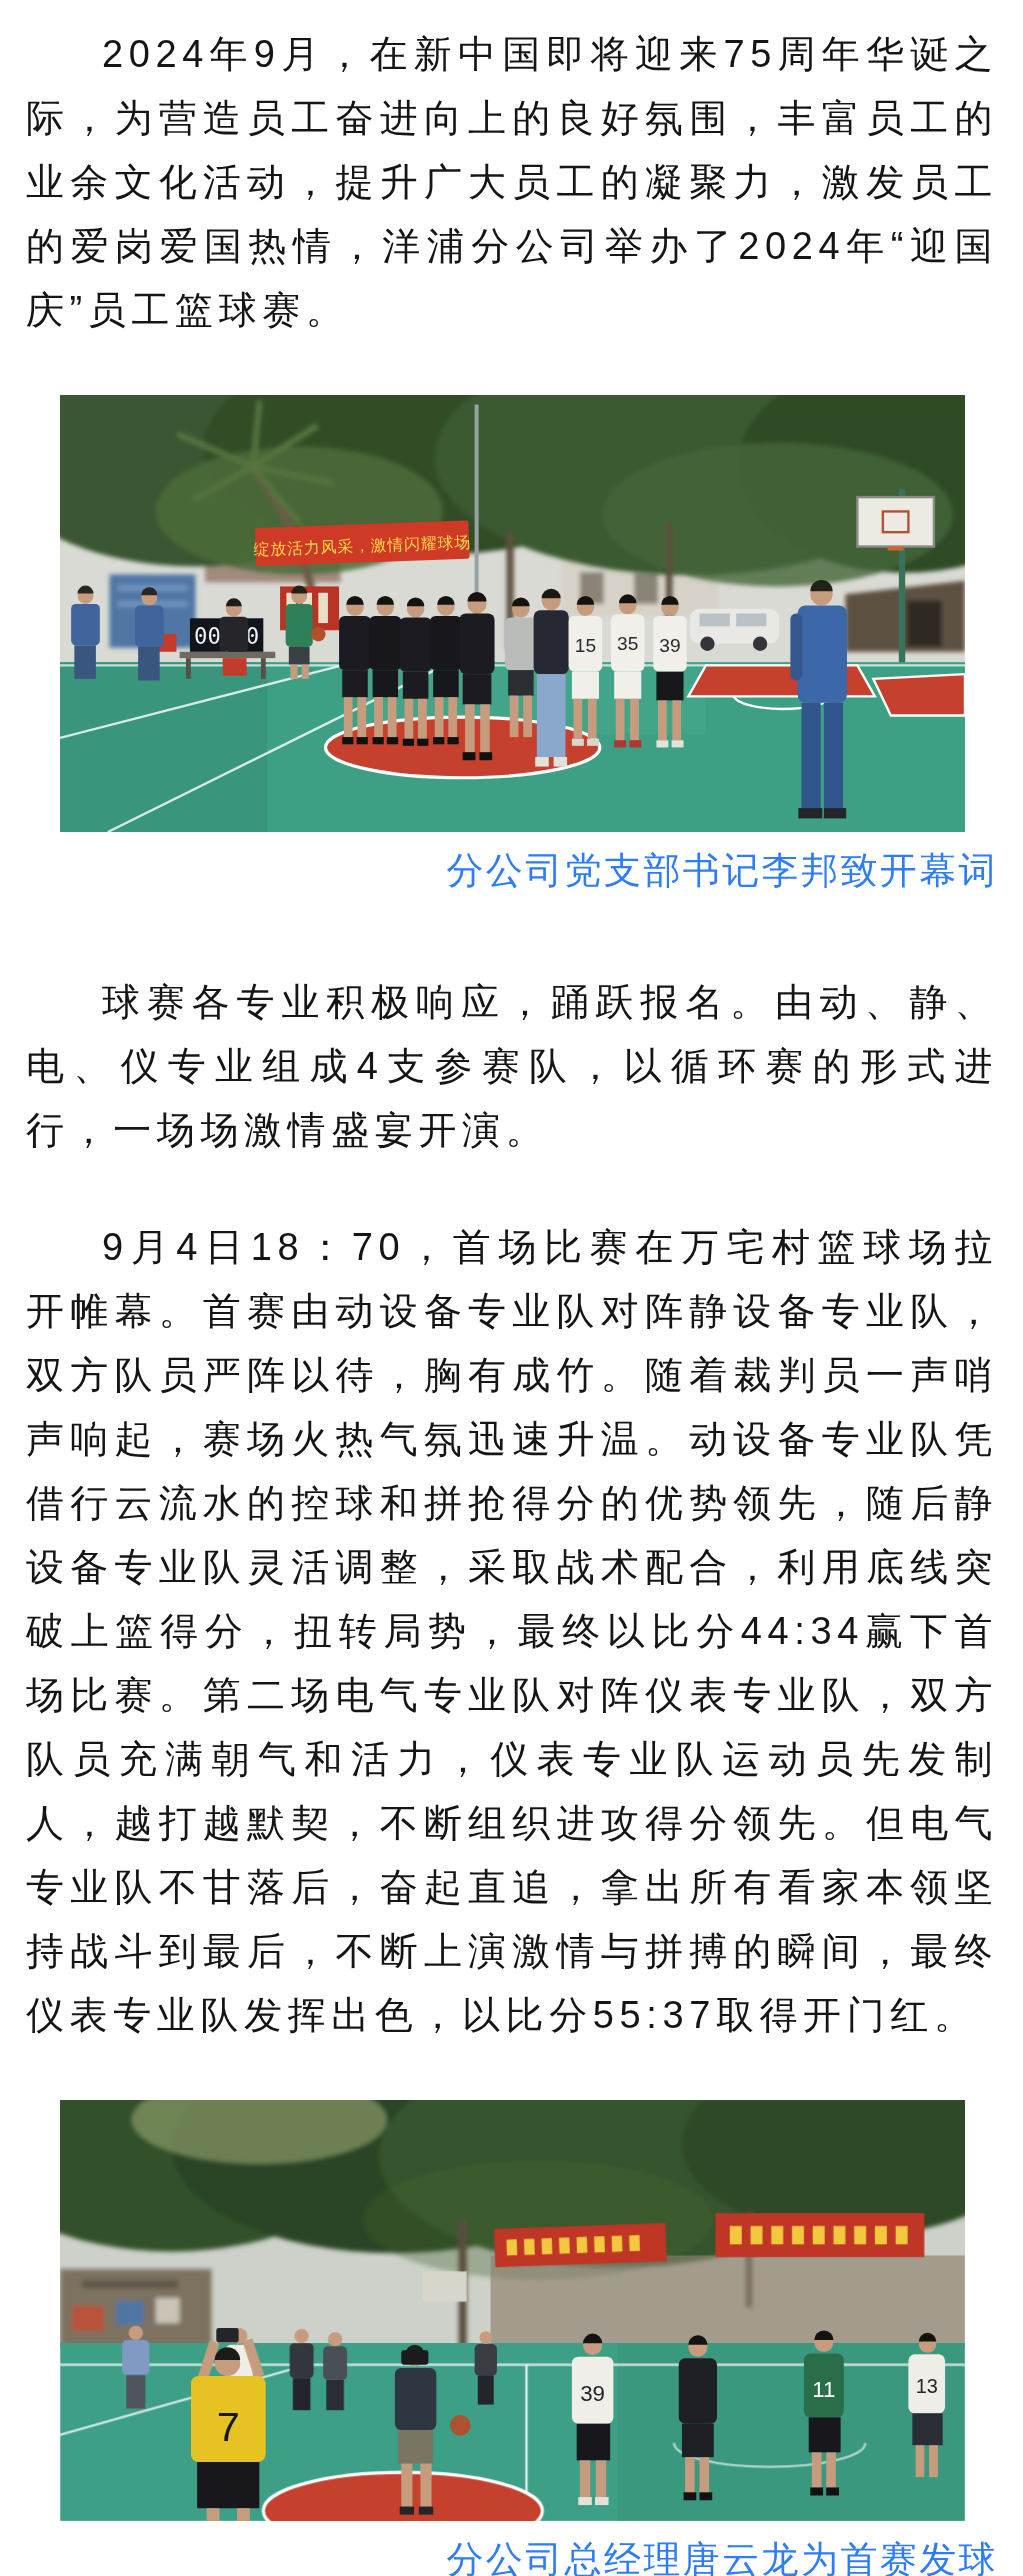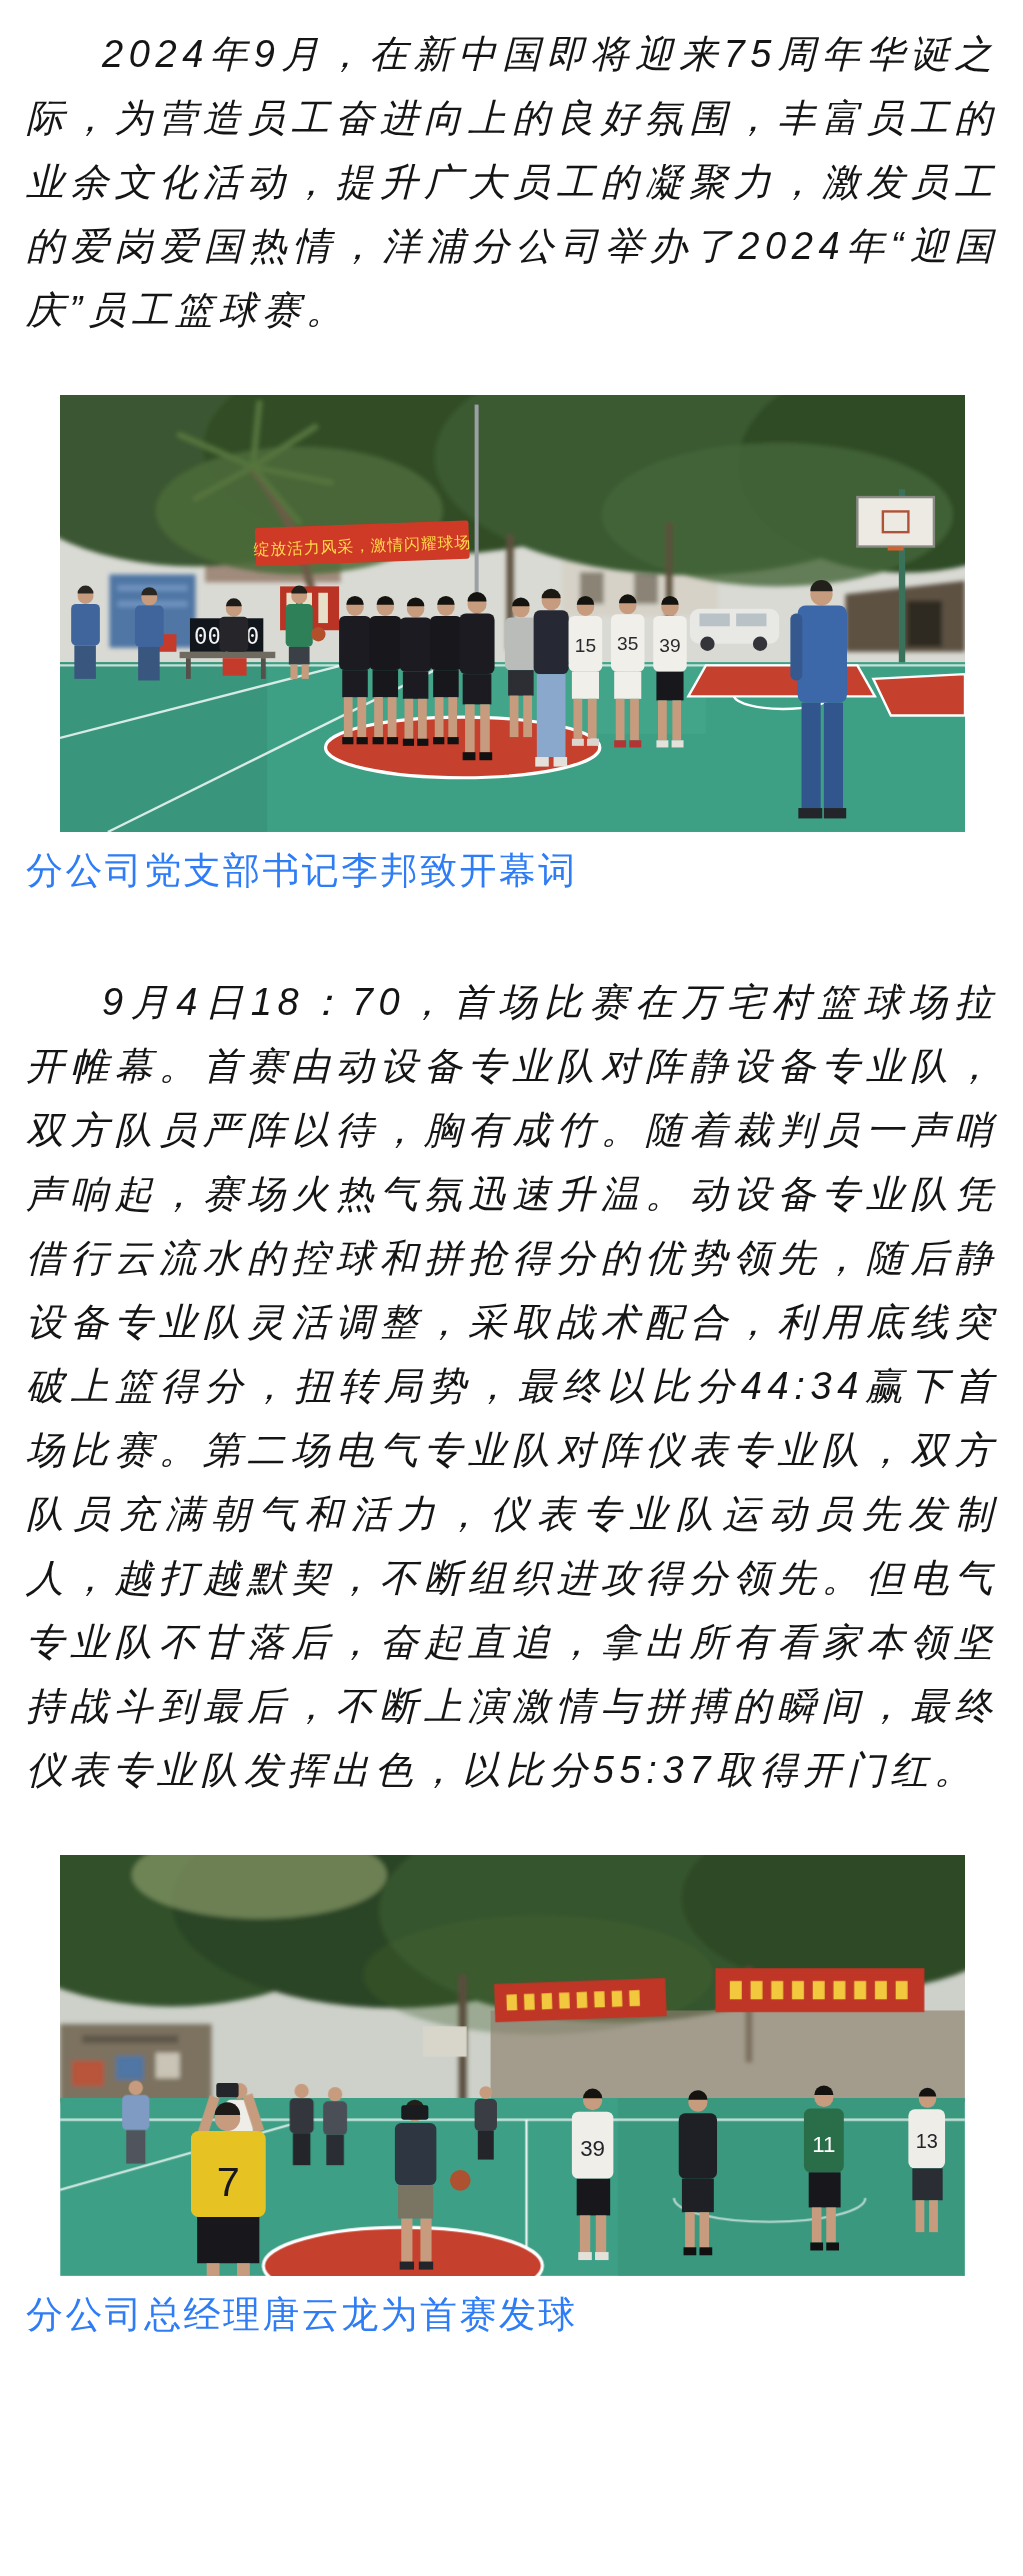--- a/index.html
+++ b/index.html
@@ -4,30 +4,29 @@
 <style>
   * { margin:0; padding:0; box-sizing:border-box; }
   html,body { width:1024px; background:#ffffff; }
   body { height:2576px; overflow:hidden;
          font-family:"Liberation Sans","DejaVu Sans",sans-serif; }
   article { padding:22px 26px 0 26px; }
   p.body-text {
     font-size:38px; line-height:64px; letter-spacing:5.6px;
     color:#151515; text-align:justify; text-indent:2em;
     margin:0 0 53px 0;
-    font-style:italic;
   }
   p.body-text:nth-of-type(2){ margin-bottom:53px; }
   figure { margin:0 0 77px 0; text-align:center; }
   figure.last { margin-bottom:0; }
   .photo { width:905px; margin:0 auto; display:block; line-height:0; }
   .photo svg { display:block; }
   figcaption {
     margin-top:16px; font-size:37px; line-height:45px; letter-spacing:2.4px;
-    color:#2e7df6; text-align:left;
+    color:#2e7df6; text-align:right;
   }
 </style>
 </head>
 <body>
 
 <article>
 
   <p class="body-text">2024年9月，在新中国即将迎来75周年华诞之际，为营造员工奋进向上的良好氛围，丰富员工的业余文化活动，提升广大员工的凝聚力，激发员工的爱岗爱国热情，洋浦分公司举办了2024年“迎国庆”员工篮球赛。</p>
 
   <figure>
@@ -270,20 +269,21 @@
           <rect x="930" y="386" width="24" height="132" fill="#31568e"></rect>
           <rect x="958" y="386" width="24" height="132" fill="#31568e"></rect>
           <rect x="926" y="518" width="30" height="13" fill="#23252a"></rect>
           <rect x="958" y="518" width="28" height="13" fill="#23252a"></rect>
         </g>
       </svg>
     </div>
     <figcaption>分公司党支部书记李邦致开幕词</figcaption>
   </figure>
 
+  <p class="body-text">球赛各专业积极响应，踊跃报名。由动、静、电、仪专业组成4支参赛队，以循环赛的形式进行，一场场激情盛宴开演。</p>
 
   <p class="body-text">9月4日18：70，首场比赛在万宅村篮球场拉开帷幕。首赛由动设备专业队对阵静设备专业队，双方队员严阵以待，胸有成竹。随着裁判员一声哨声响起，赛场火热气氛迅速升温。动设备专业队凭借行云流水的控球和拼抢得分的优势领先，随后静设备专业队灵活调整，采取战术配合，利用底线突破上篮得分，扭转局势，最终以比分44:34赢下首场比赛。第二场电气专业队对阵仪表专业队，双方队员充满朝气和活力，仪表专业队运动员先发制人，越打越默契，不断组织进攻得分领先。但电气专业队不甘落后，奋起直追，拿出所有看家本领坚持战斗到最后，不断上演激情与拼搏的瞬间，最终仪表专业队发挥出色，以比分55:37取得开门红。</p>
 
   <figure class="last">
     <div class="photo">
       <svg width="905" height="421" viewBox="0 0 1135 528" xmlns="http://www.w3.org/2000/svg">
         <defs>
           <filter id="soft2" x="-10%" y="-10%" width="120%" height="120%">
             <feGaussianBlur stdDeviation="3"></feGaussianBlur>
           </filter>

